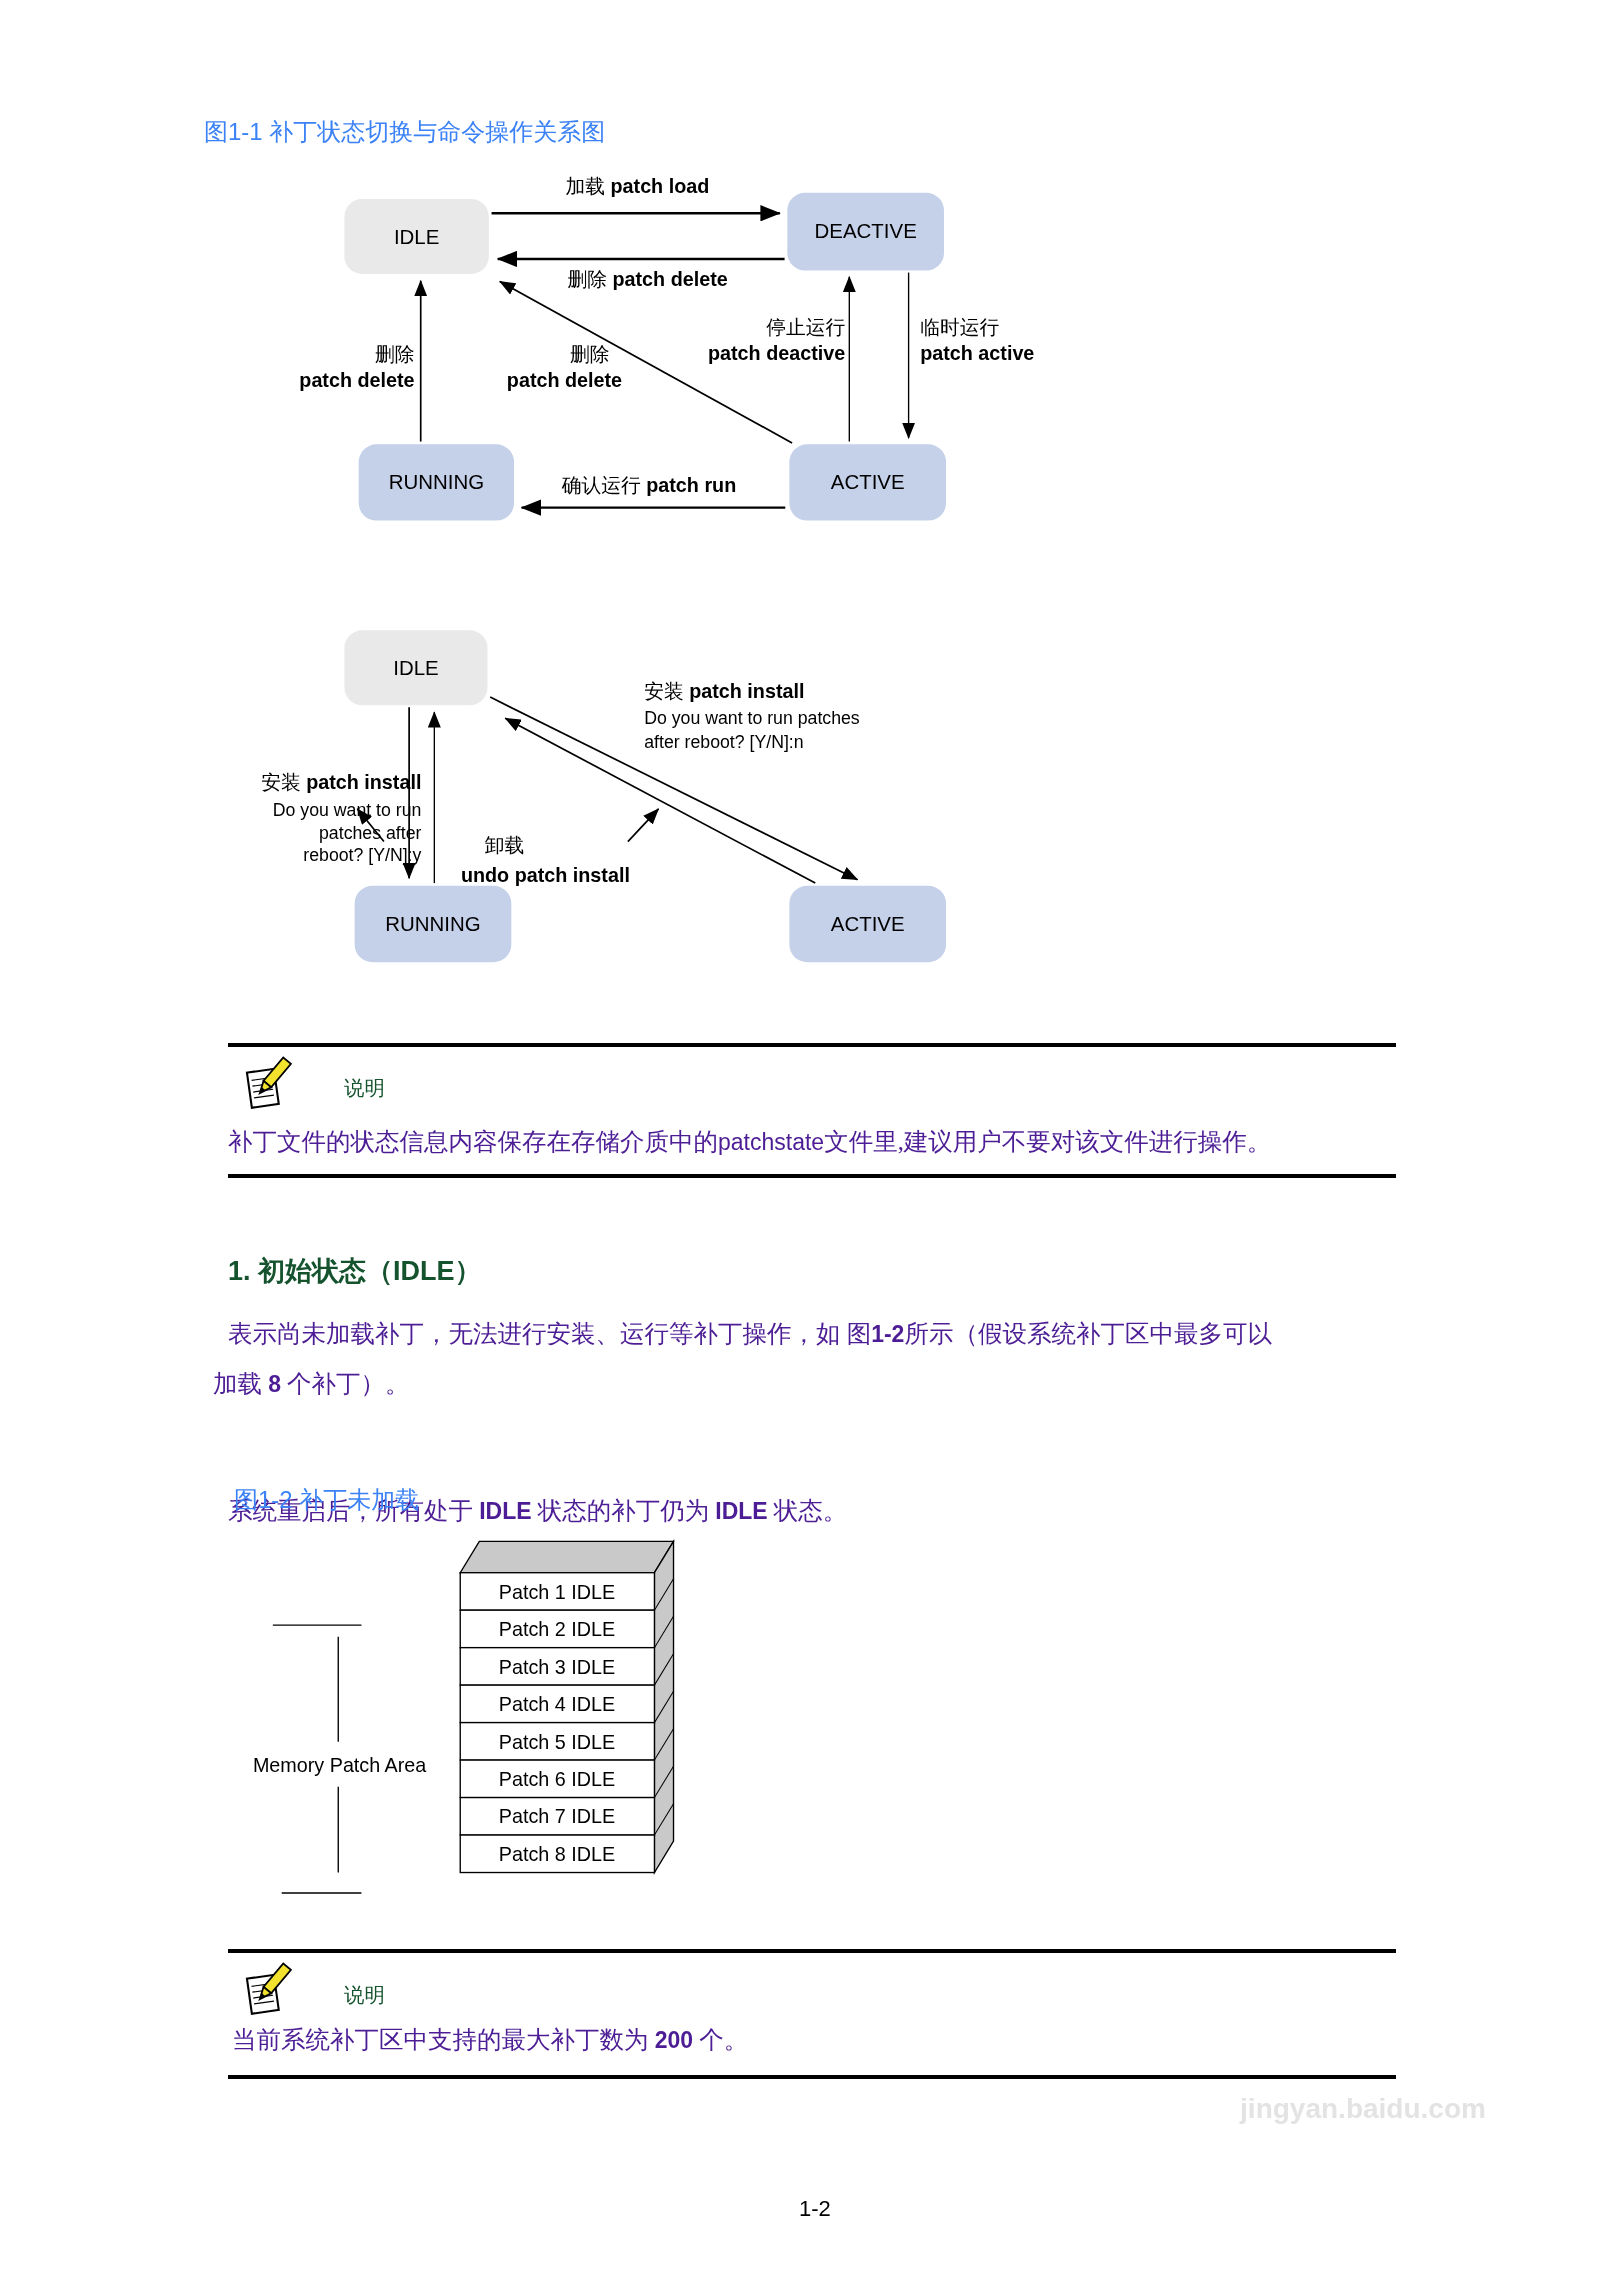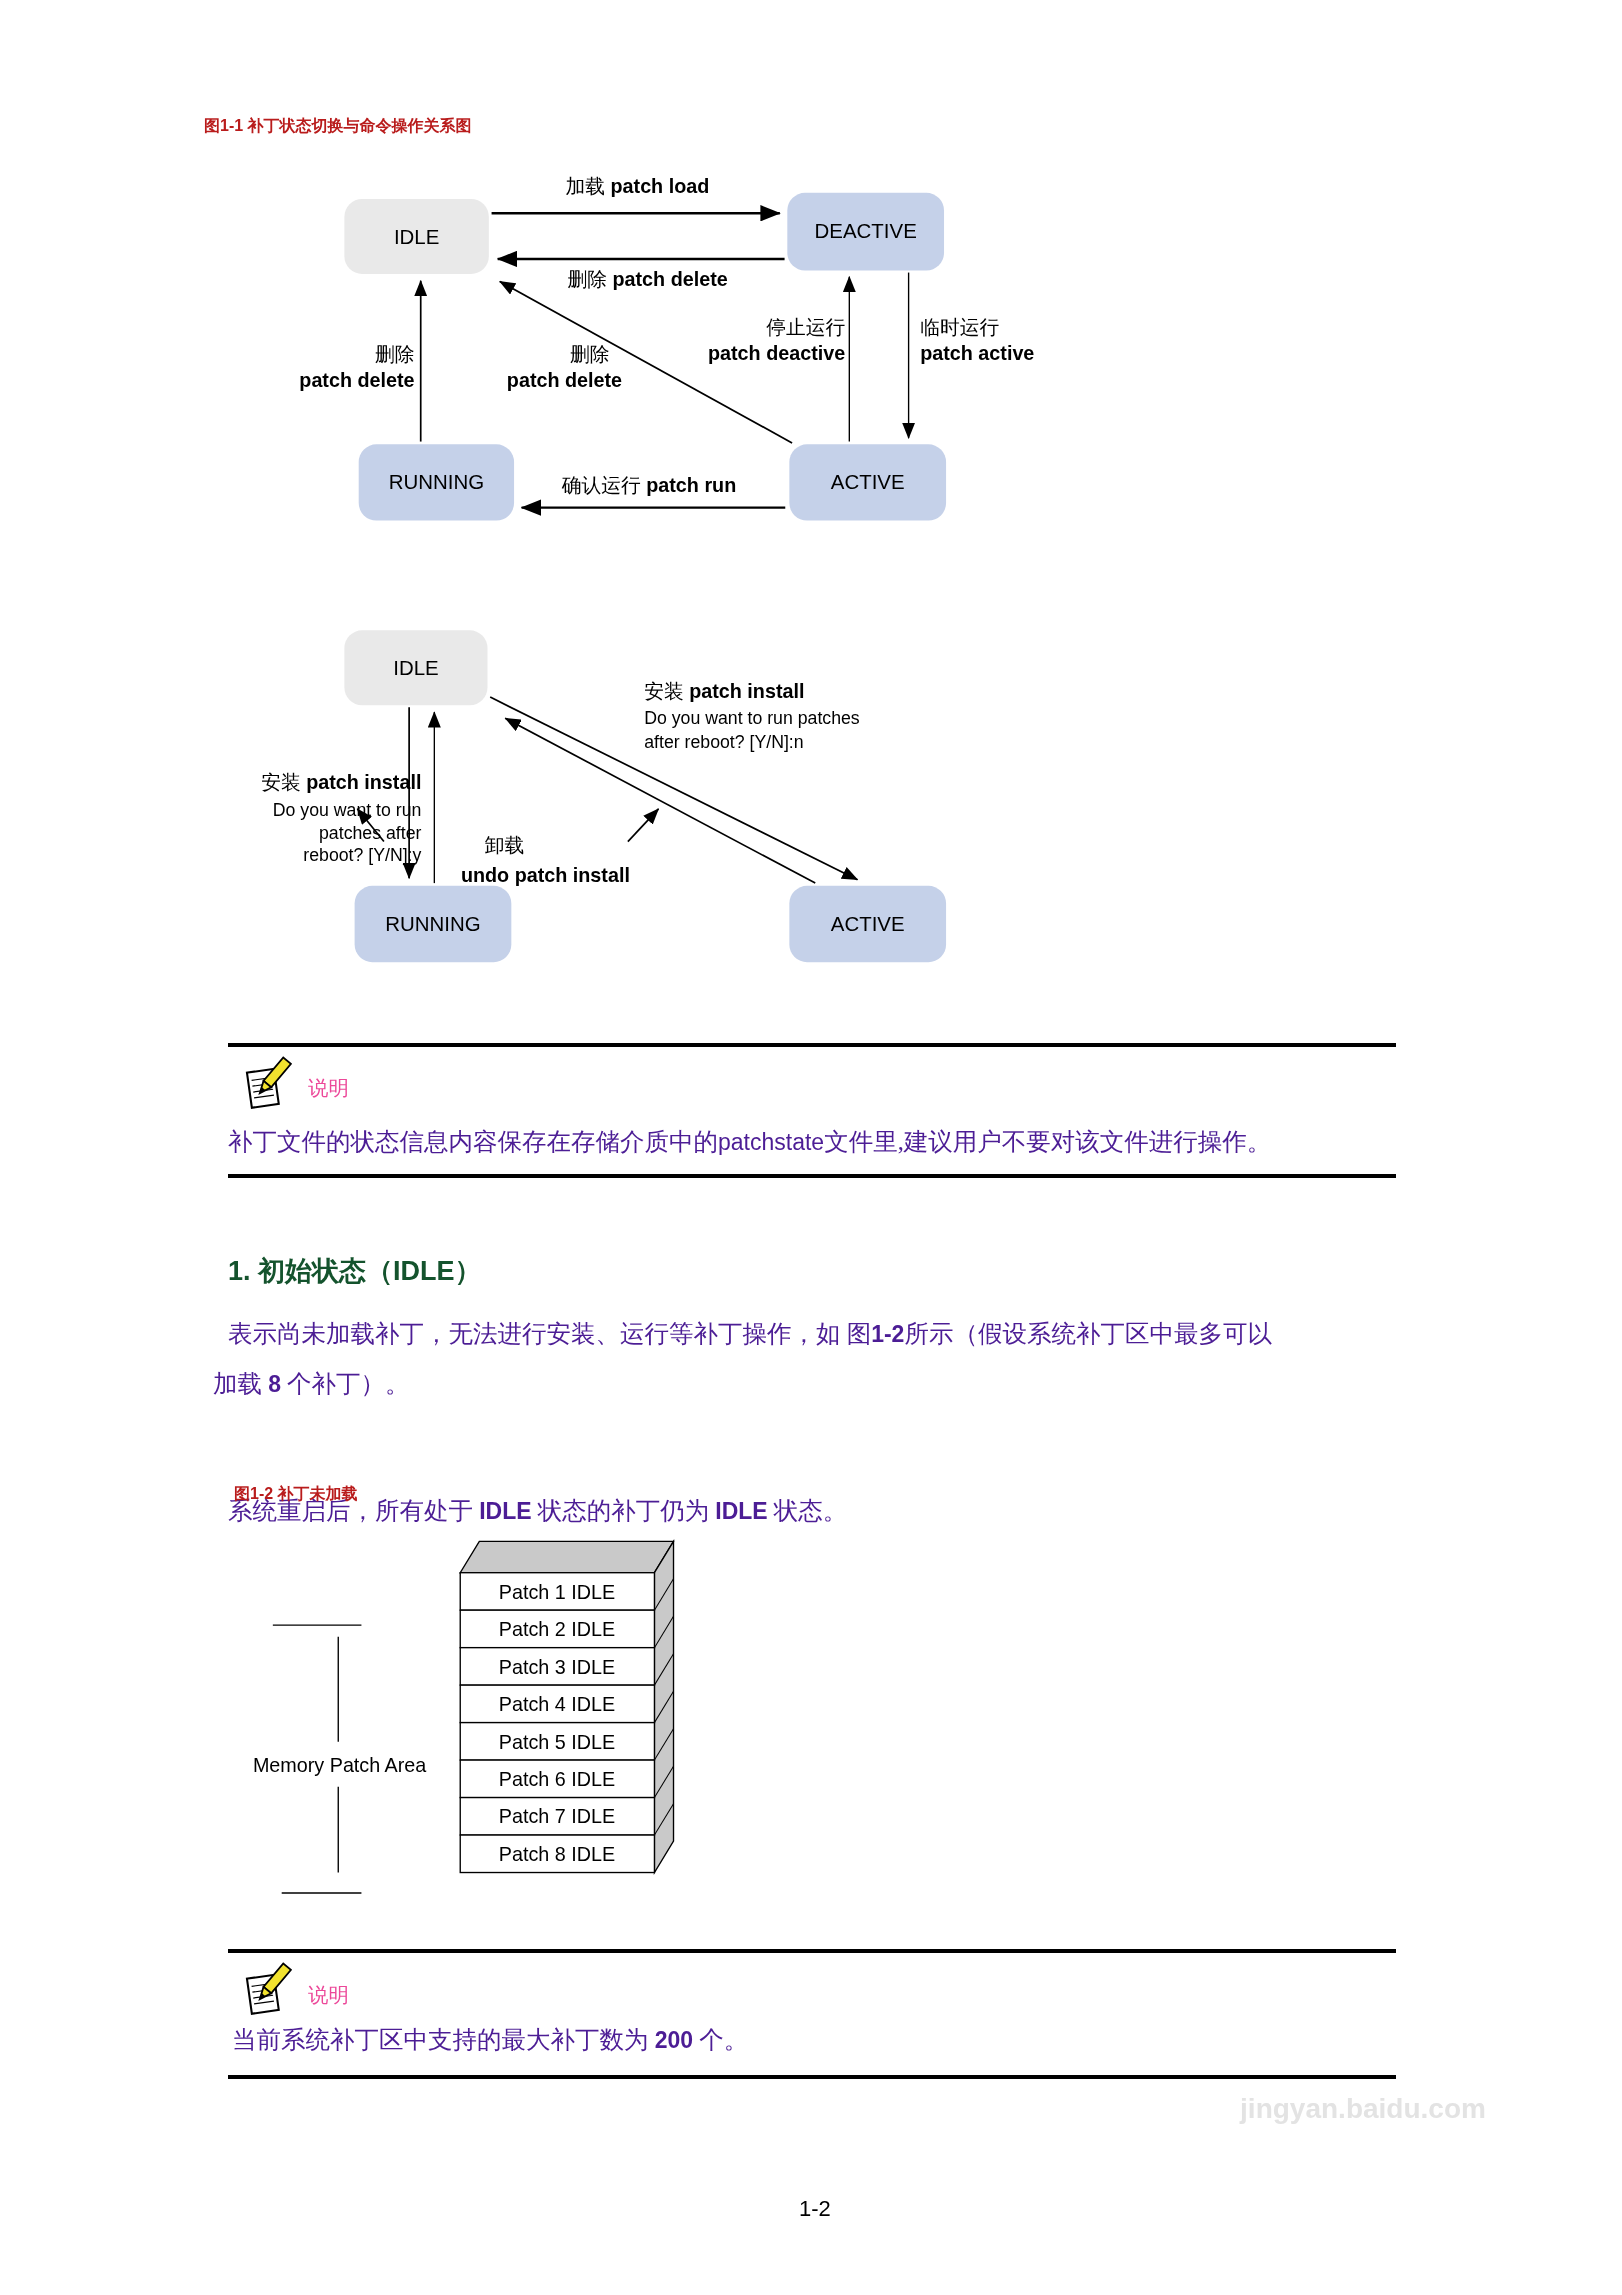--- a/index.html
+++ b/index.html
@@ -2,26 +2,26 @@
 <html style="font-size:11px"><head>
 <meta charset="utf-8">
 <style>
   html,body{margin:0;padding:0;}
   body{
     width:1623px;height:2295px;position:relative;background:#ffffff;
     font-family:"Liberation Sans", sans-serif;color:#111;
     overflow:hidden;
   }
   .abs{position:absolute;}
-  .caption{font-family:"Liberation Sans", sans-serif;font-weight:bold;font-size:16px;color:#b91c1c;}
+  .caption{font-family:"Liberation Sans", sans-serif;font-weight:normal;font-size:24px;color:#3b82f6;}
   .body-text{font-family:"Liberation Serif","DejaVu Serif",serif;font-size:24.5px;color:#4c1d95;white-space:nowrap;}
   .body-bold{font-family:"Liberation Sans",sans-serif;font-weight:bold;font-size:23px;}
   .heading{font-family:"Liberation Sans",sans-serif;font-weight:bold;font-size:27px;color:#14532d;white-space:nowrap;}
   .note-line{position:absolute;left:228px;width:1168px;height:4.1px;background:#000;}
-  .note-label{font-family:"Liberation Sans",sans-serif;font-size:20.4px;color:#ec4899;}
+  .note-label{font-family:"Liberation Sans",sans-serif;font-size:20.4px;color:#14532d;margin-left:36px;}
   .footer-num{font-family:"Liberation Sans",sans-serif;font-size:22px;color:#000;}
   .wm{color:#e3e3e3;font-weight:bold;font-family:"Liberation Sans",sans-serif;}
   .wm-row{display:flex;align-items:flex-end;gap:4.1px;}
   svg text{font-family:"Liberation Sans",sans-serif;}
   svg .zh{font-family:"Liberation Serif","DejaVu Serif",serif;font-weight:normal;}
   svg .en-b{font-family:"Liberation Sans",sans-serif;font-weight:bold;}
   svg .en-r{font-family:"Liberation Sans",sans-serif;font-weight:normal;}
 </style>
 </head>
 <body>

